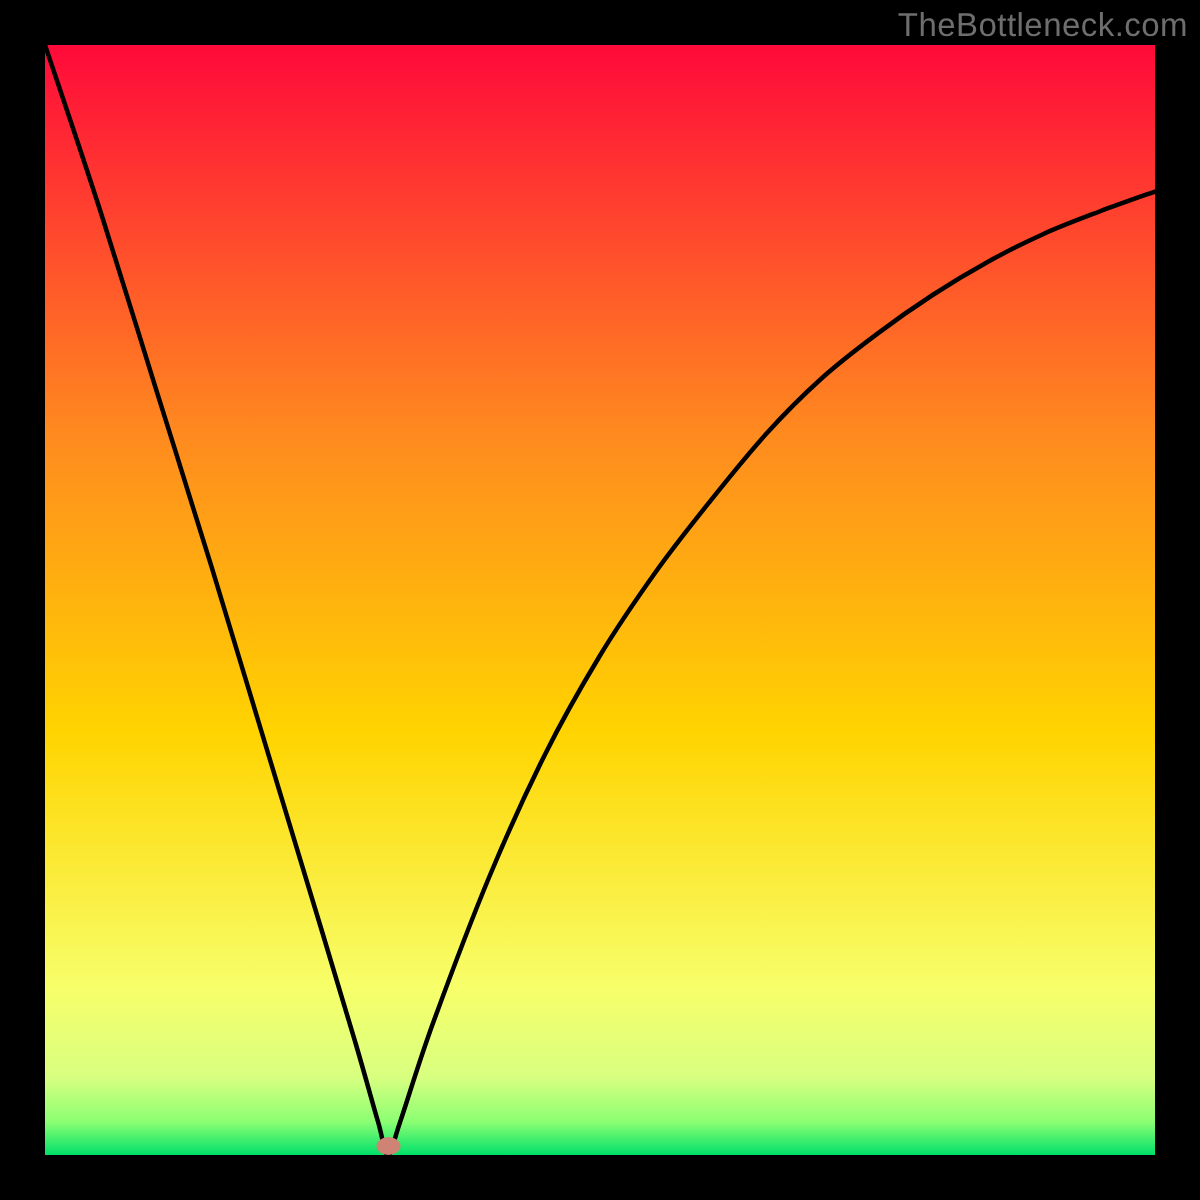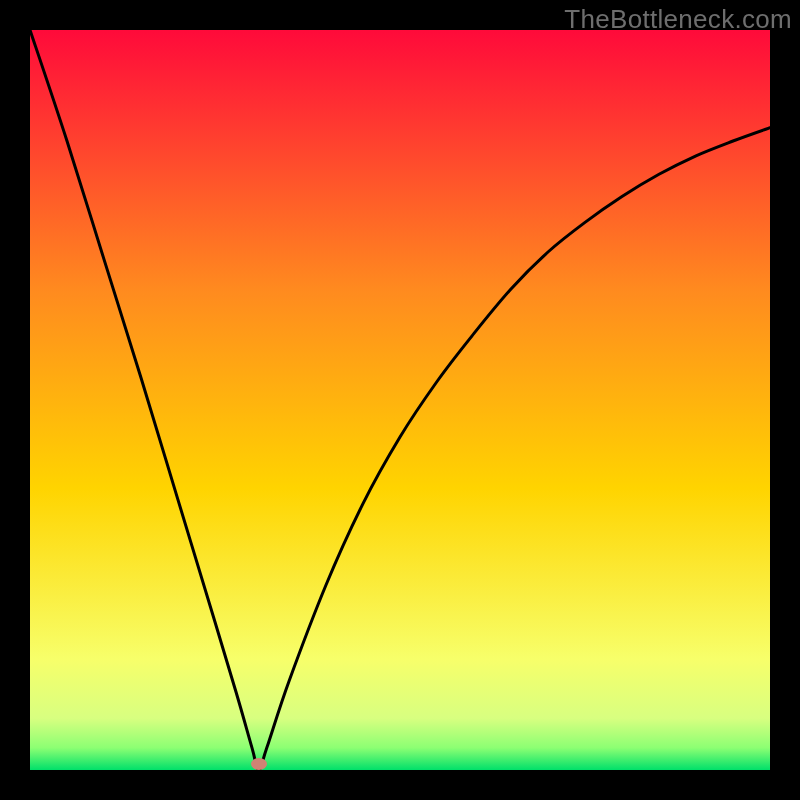--- a/index.html
+++ b/index.html
@@ -27,21 +27,21 @@
     height: 740px;
   }
   svg {
     display: block;
   }
   .watermark {
     position: absolute;
     top: 4px;
     right: 8px;
     color: #6e6e6e;
-    font-size: 26px;
+    font-size: 22px;
     font-weight: 500;
     letter-spacing: 0.3px;
   }
   .marker {
     position: absolute;
     width: 16px;
     height: 12px;
     border-radius: 50%;
     transform: translate(-50%, -50%);
   }

